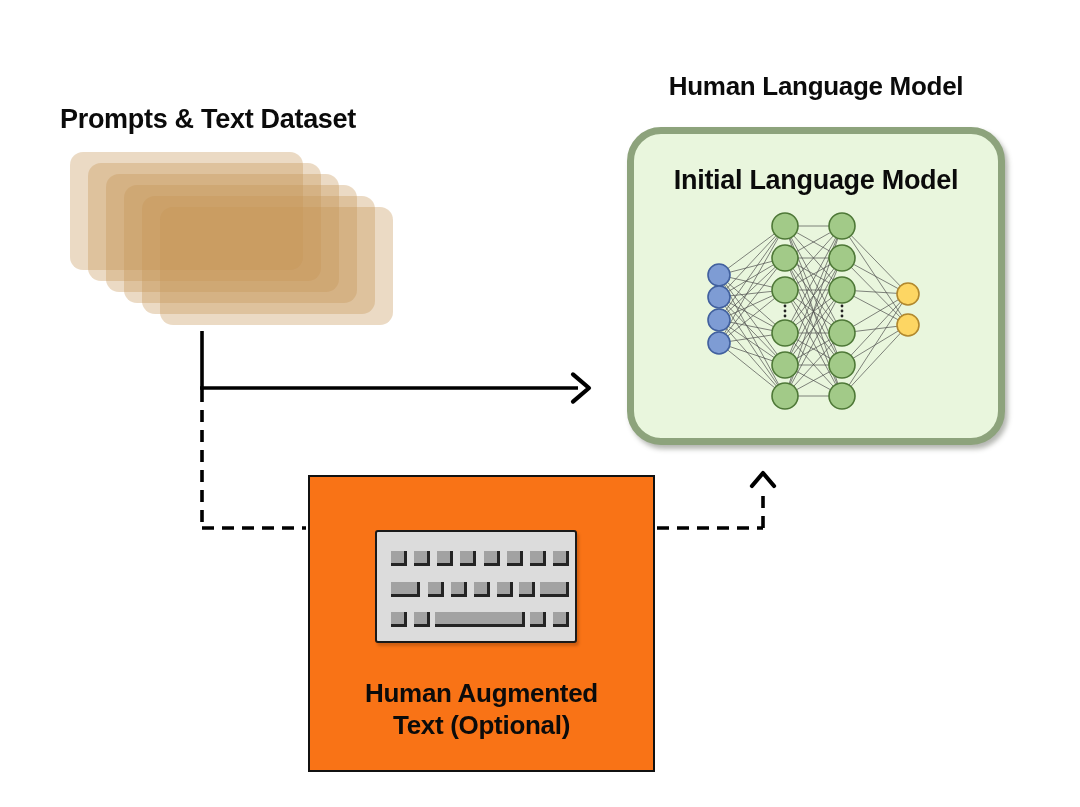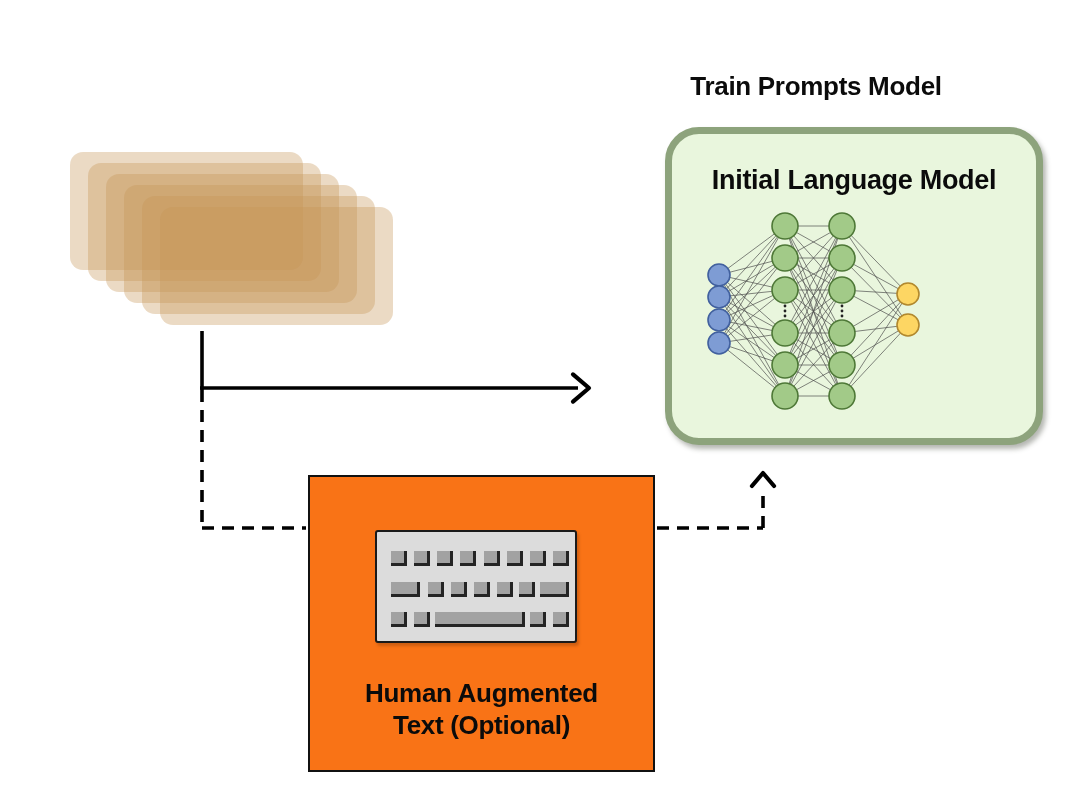--- a/index.html
+++ b/index.html
@@ -19,21 +19,20 @@
   }
   .label-dataset{left:60px;top:104px;font-size:27px;}
   .label-train{left:627px;top:71px;width:378px;text-align:center;font-size:26px;}
   .label-initial{left:0;top:31px;width:100%;text-align:center;font-size:27px;}
   .label-human{left:0;top:200px;width:100%;text-align:center;font-size:26px;line-height:32px;}
   .card{position:absolute;border-radius:13px;}
   .green-box{
     position:absolute;left:627px;top:127px;width:378px;height:318px;
     box-sizing:border-box;border-radius:34px;
     box-shadow:3px 4px 5px rgba(90,95,85,0.45);
-    margin-left:38px;
   }
   .human-box{
     position:absolute;left:308px;top:475px;width:347px;height:297px;
     box-sizing:border-box;border-width:2.5px;border-style:solid;
   }
   .kb-body{
     position:absolute;box-sizing:border-box;
     border-width:2.5px;border-style:solid;border-radius:3px;
     box-shadow:2px 3px 3px rgba(0,0,0,0.18);
   }
@@ -191,15 +190,16 @@
         <circle cx="842" cy="365" r="13" fill="#a2ca88" stroke="#4e7837" stroke-width="1.6"></circle>
         <circle cx="842" cy="396" r="13" fill="#a2ca88" stroke="#4e7837" stroke-width="1.6"></circle>
         <circle cx="842" cy="306" r="1.4" fill="#222222"></circle>
         <circle cx="842" cy="311" r="1.4" fill="#222222"></circle>
         <circle cx="842" cy="316" r="1.4" fill="#222222"></circle>
         <circle cx="908" cy="294" r="11" fill="#fdd663" stroke="#b1882e" stroke-width="1.6"></circle>
         <circle cx="908" cy="325" r="11" fill="#fdd663" stroke="#b1882e" stroke-width="1.6"></circle>
       </g>
   </svg>
 
-  <div class="label label-train">Train Prompts Model</div>
+  <div class="label label-dataset">Prompts &amp; Text Dataset</div>
+  <div class="label label-train">Human Language Model</div>
 
 </div>
 
 </body></html>

